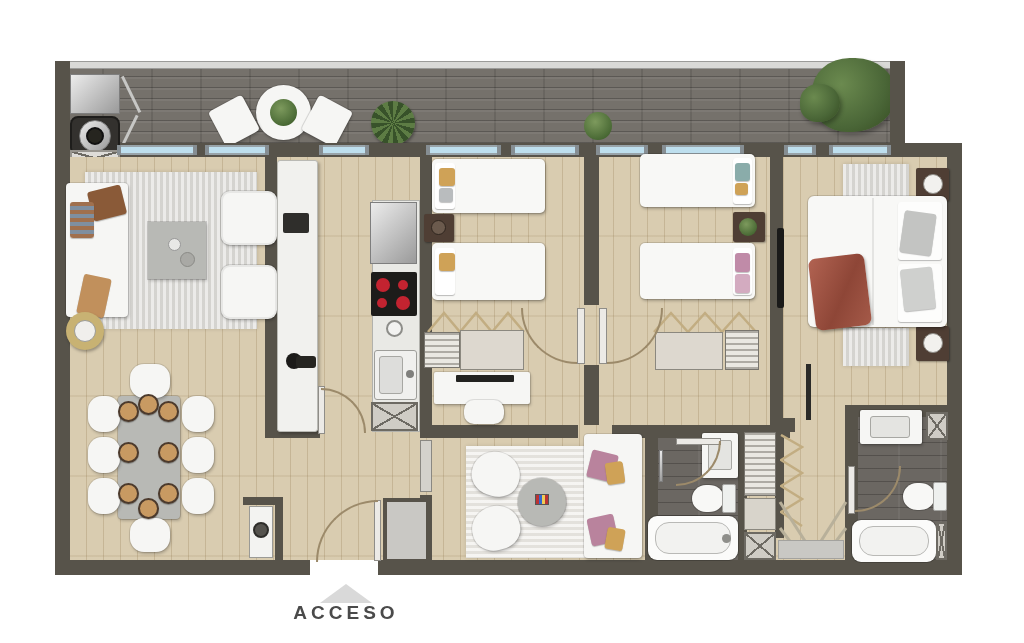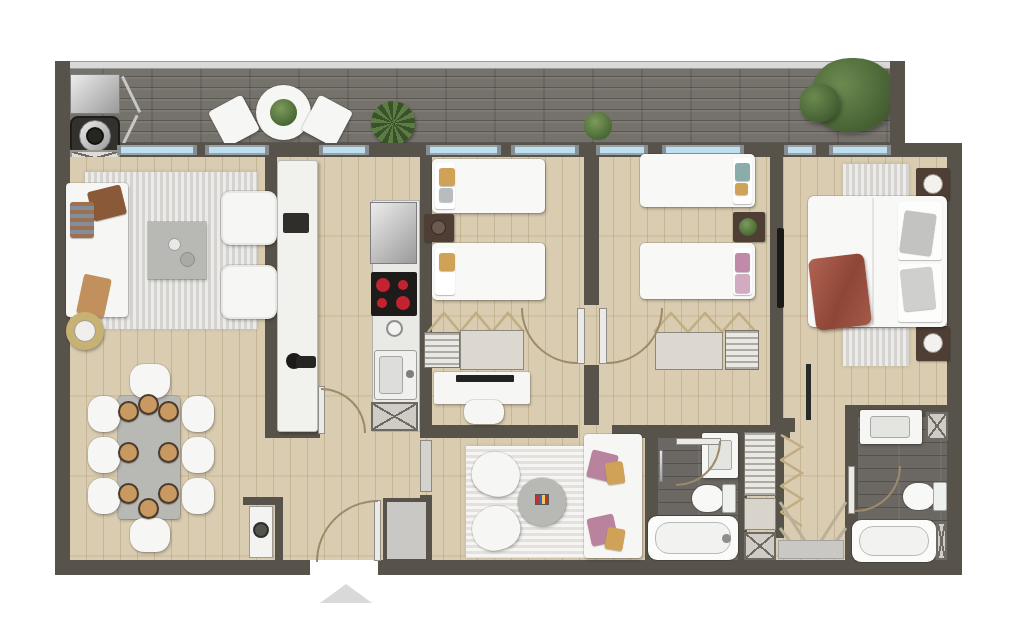--- a/index.html
+++ b/index.html
@@ -268,14 +268,15 @@
   <div class="pil" style="left:589px;top:516px;width:27px;height:28px;background:#b9839d;transform:rotate(-12deg)"></div>
   <div class="pil" style="left:606px;top:528px;width:18px;height:22px;background:#cfa257;transform:rotate(10deg)"></div>
 
   <div style="left:249px;top:506px;width:24px;height:52px;background:#f3f3f1;border:1px solid #9a9a96"></div>
   <div class="circ" style="left:253px;top:522px;width:16px;height:16px;background:#55534e;border:2px solid #2e2d2a"></div>
   <div style="left:383px;top:498px;width:47px;height:65px;background:#c9c8c4;border:4px solid #57534a"></div>
   <div class="leaf" style="left:374px;top:500px;width:7px;height:61px"></div>
   <div class="arc" style="left:316px;top:500px;width:62px;height:62px;border-left-width:2px;border-top-width:2px;border-top-left-radius:100%"></div>
 
   <div class="tri" style="left:320px;top:584px"></div>
+  <div class="acceso" style="left:281px;top:602px;width:130px">ACCESO</div>
 
 </div>
 
 </body></html>

